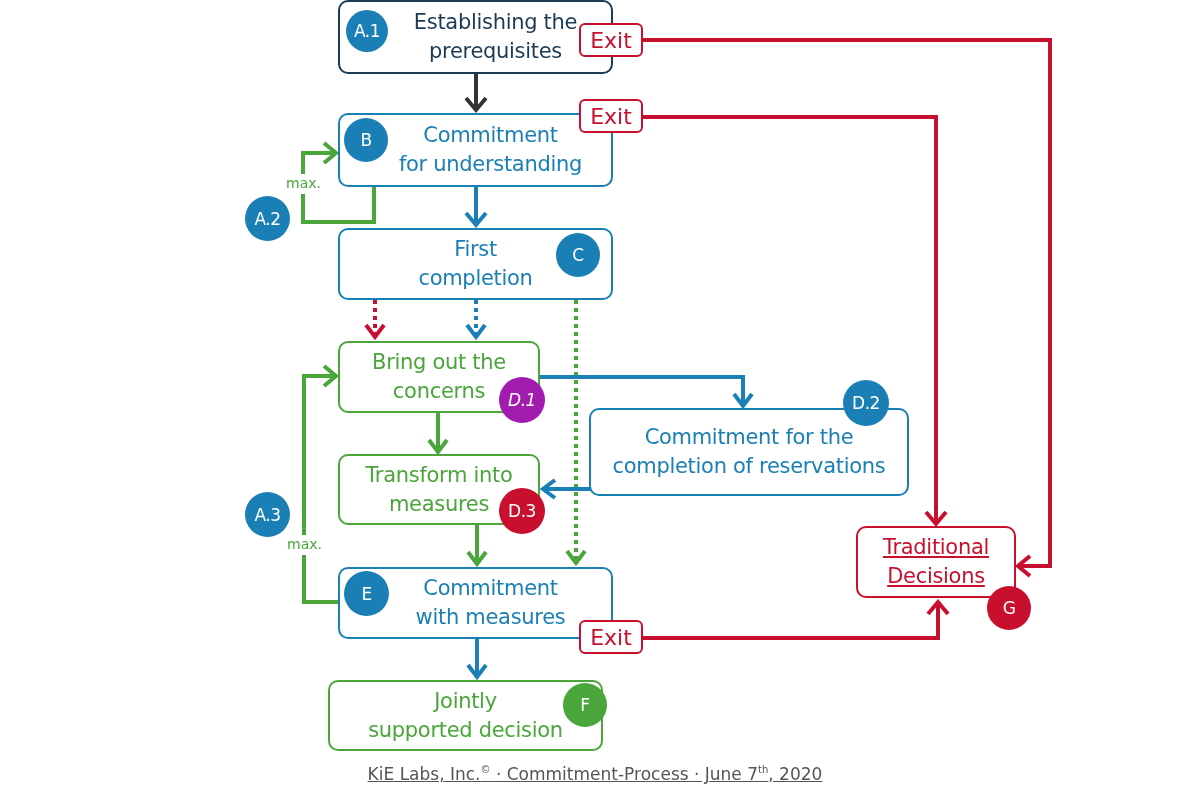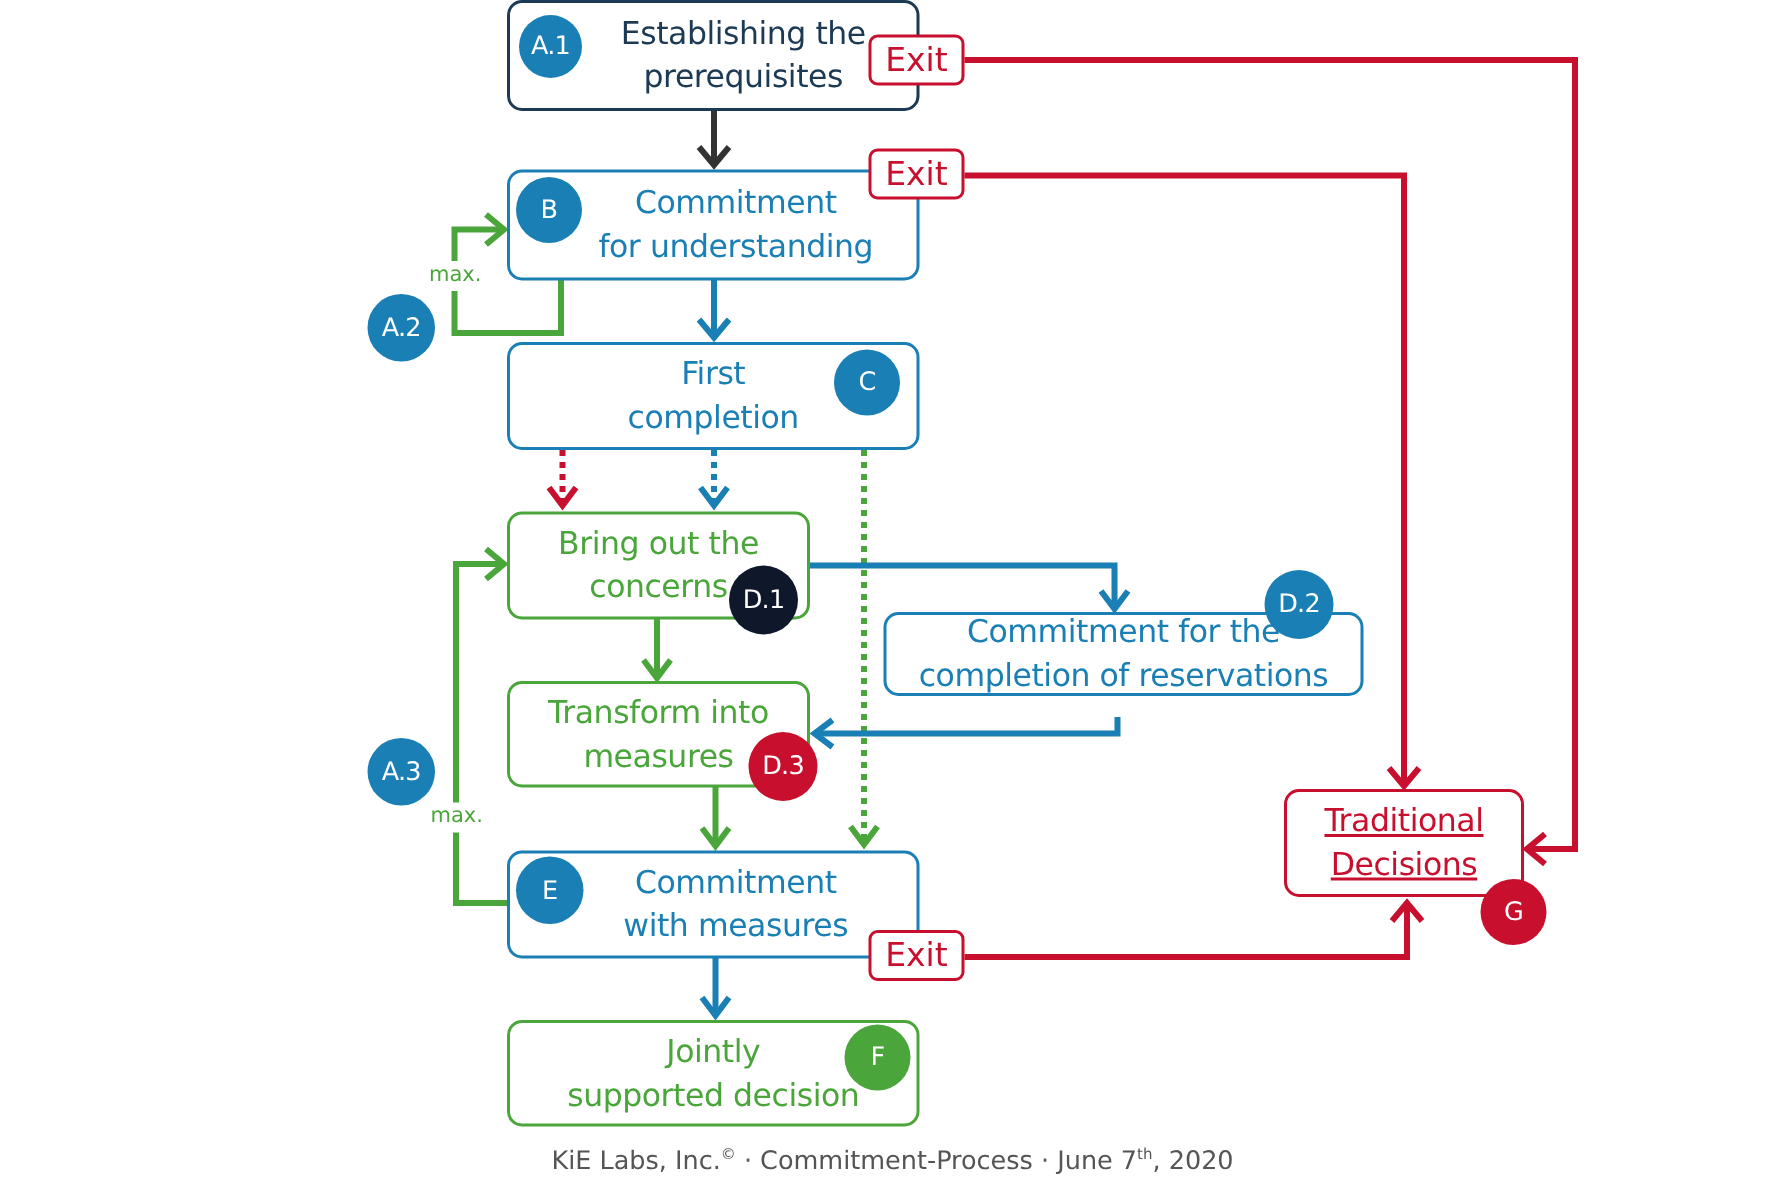--- a/index.html
+++ b/index.html
@@ -14,21 +14,21 @@
   .blue { border-color: #1a7fb5; color: #1a7fb5; }
   .green { border-color: #4aa53a; color: #4aa53a; }
   .red { border-color: #c8102e; color: #c8102e; }
   .badge { position: absolute; border-radius: 50%; color: #fff; display: flex;
            align-items: center; justify-content: center; font-size: 17px; letter-spacing: -0.5px; }
   .exit { position: absolute; box-sizing: border-box; border: 2px solid #c8102e; border-radius: 6px;
           background: #fff; color: #c8102e; font-size: 22px; display: flex; align-items: center;
           justify-content: center; width: 64px; height: 34px; }
   .maxlbl { position: absolute; color: #4aa53a; font-size: 14px; }
   .footer { position: absolute; left: 0; width: 1190px; top: 764px; text-align: center;
-            color: #555; font-size: 17px; }
+            color: #555; font-size: 17px; text-decoration: underline; }
   .footer sup { font-size: 10px; }
 </style>
 </head>
 <body>
 
 <svg id="diagram" width="1190" height="800">
   <g fill="none" stroke-width="4" stroke-linejoin="miter">
 
     <line x1="476" y1="73" x2="476" y2="110" stroke="#333"></line>
     <polyline points="466,98 476,110 486,98" stroke="#333"></polyline>
@@ -99,23 +99,23 @@
 <div class="box blue" style="left:338px;top:228px;width:275px;height:72px;">
   <span>First
 completion</span>
 </div>
 <div class="badge" style="left:556px;top:233px;width:44px;height:44px;background:#1a7fb5;">C</div>
 
 <div class="box green" style="left:338px;top:341px;width:202px;height:72px;">
   <span>Bring out the
 concerns</span>
 </div>
-<div class="badge" style="left:486px;top:377px;width:46px;height:46px;background:#0f172a;">D.1</div>
+<div class="badge" style="left:499px;top:377px;width:46px;height:46px;background:#a21caf;font-style:italic;">D.1</div>
 
-<div class="box blue" style="left:589px;top:408px;width:320px;height:56px;">
+<div class="box blue" style="left:589px;top:408px;width:320px;height:88px;">
   <span>Commitment for the
 completion of reservations</span>
 </div>
 <div class="badge" style="left:843px;top:380px;width:46px;height:46px;background:#1a7fb5;">D.2</div>
 
 <div class="box green" style="left:338px;top:454px;width:202px;height:71px;">
   <span>Transform into
 measures</span>
 </div>
 <div class="badge" style="left:499px;top:488px;width:46px;height:46px;background:#c8102e;">D.3</div>
@@ -123,21 +123,21 @@
 <div class="badge" style="left:245px;top:492px;width:45px;height:45px;background:#1a7fb5;">A.3</div>
 <div class="maxlbl" style="left:287px;top:536px;">max.</div>
 
 <div class="box blue" style="left:338px;top:567px;width:275px;height:72px;">
   <span style="padding-left:30px;">Commitment
 with measures</span>
 </div>
 <div class="badge" style="left:344px;top:571px;width:45px;height:45px;background:#1a7fb5;">E</div>
 <div class="exit" style="left:579px;top:620px;">Exit</div>
 
-<div class="box green" style="left:338px;top:680px;width:275px;height:71px;">
+<div class="box green" style="left:328px;top:680px;width:275px;height:71px;">
   <span>Jointly
 supported  decision</span>
 </div>
 <div class="badge" style="left:563px;top:683px;width:44px;height:44px;background:#4aa53a;">F</div>
 
 <div class="box red" style="left:856px;top:526px;width:160px;height:72px;text-decoration:underline;">
   <span>Traditional
 Decisions</span>
 </div>
 <div class="badge" style="left:987px;top:586px;width:44px;height:44px;background:#c8102e;">G</div>

